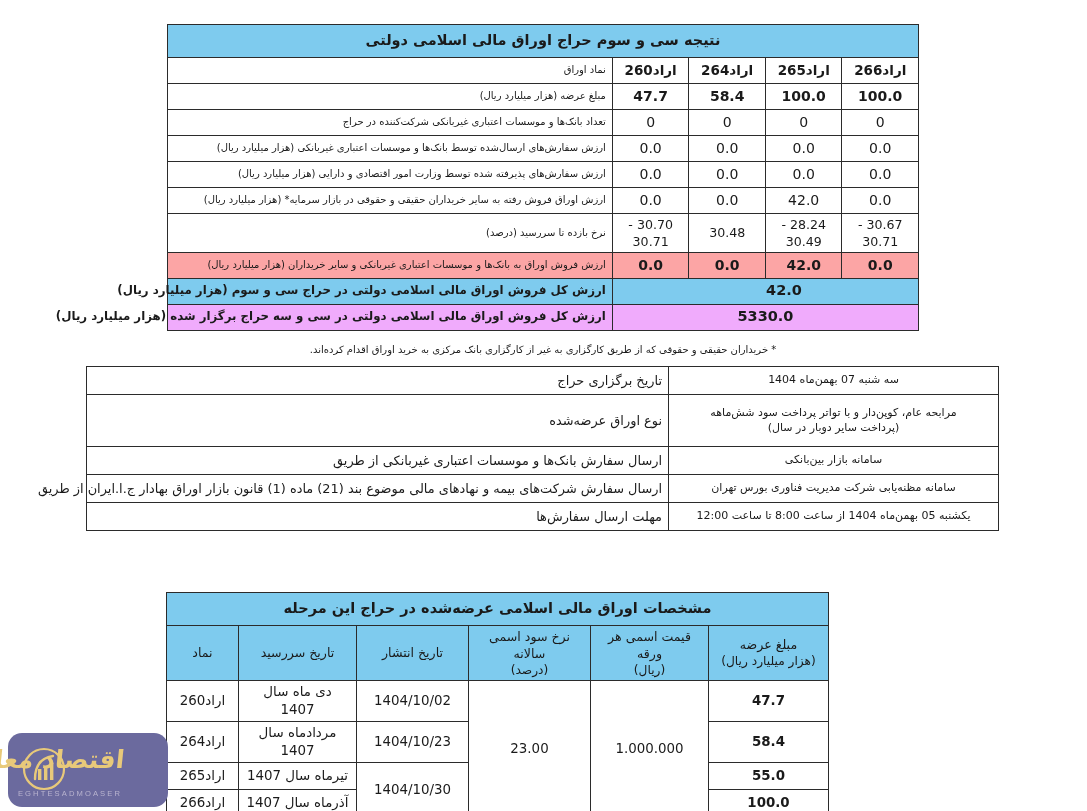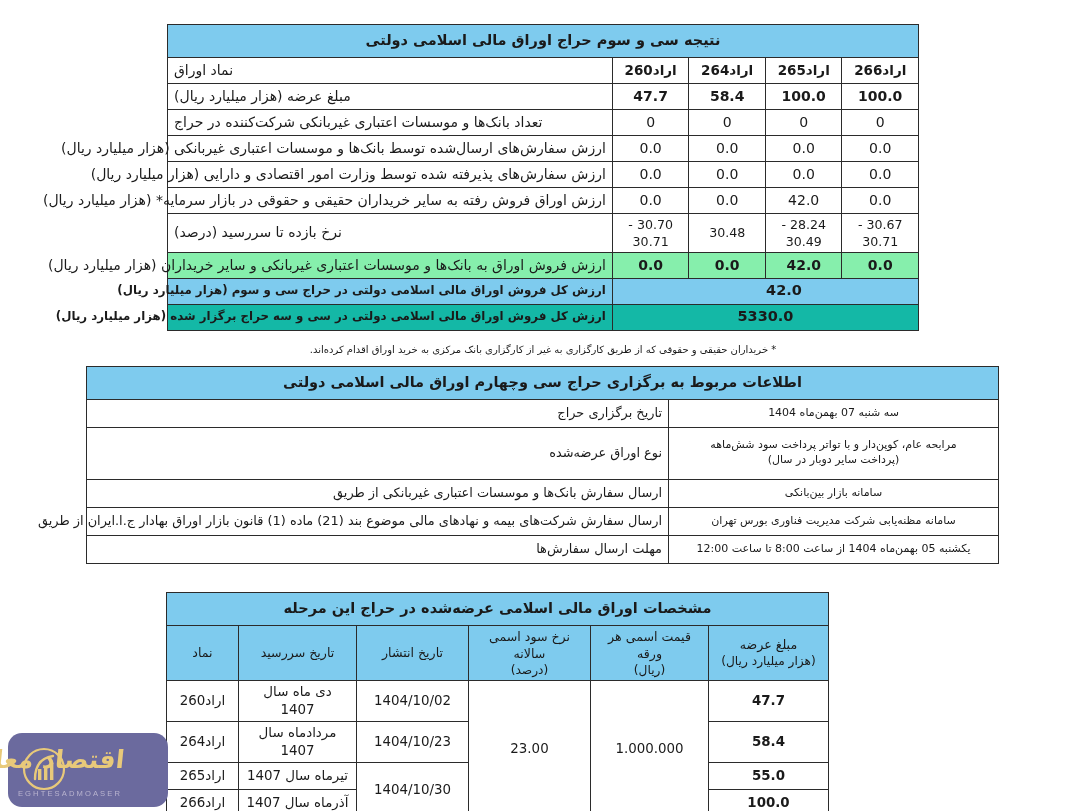--- a/index.html
+++ b/index.html
@@ -39,35 +39,35 @@
     font-size: 14.5px;
     letter-spacing: -.2px;
     padding: 6px 8px;
     margin-left: 24px;
   }
   .num {
     text-align: center;
     font-size: 14px;
   }
   .num.b { font-weight: bold; }
-  .peach  { background: #86efac; }
-  .salmon { background: #14b8a6; }
+  .peach  { background: #fca5a5; }
+  .salmon { background: #f0abfc; }
   .blue   { background: #7ecbee; padding-left: 43px; }
 
   
   #t1-wrap { position: absolute; top: 24px; right: 168px; }
   #t1 { width: 752px; }
   #t1 .col-sym   { width: 74px; }
   #t1 .col-label { width: 430px; }
   #t1 td { height: 26px; }
   #t1 .hdr-sym {
     text-align: center; font-weight: bold; font-size: 13.5px;
   }
   #t1 .row-label {
-    text-align: left; font-size: 14px; white-space: nowrap;
+    text-align: right; font-size: 10px; white-space: nowrap;
   }
   #t1 .sum-label {
     text-align: center; font-weight: bold; font-size: 11.8px;
     white-space: nowrap;
   }
   #t1 .sum-val {
     text-align: center; font-weight: bold; font-size: 14.5px;
   }
   #t1 .rate { font-size: 12.6px; }
 
@@ -237,23 +237,20 @@
 
   <div id="footnote">* خریداران حقیقی و حقوقی که از طریق کارگزاری به غیر از کارگزاری بانک مرکزی به خرید اوراق اقدام کرده‌اند.</div>
 
   <div id="t2-wrap">
     <table id="t2">
       <colgroup>
           <col class="col-val">
           <col class="col-label">
         </colgroup>
       <tbody>
-        <tr>
-          <td class="title-bar" colspan="2">اطلاعات مربوط به برگزاری حراج سی وچهارم اوراق مالی اسلامی دولتی</td>
-        </tr>
         <tr>
           <td class="v" style="height:28px">سه شنبه 07 بهمن‌ماه 1404</td>
           <td class="l">تاریخ برگزاری حراج</td>
         </tr>
         <tr>
           <td class="v" style="height:52px">
             <div>مرابحه عام، کوپن‌دار و با تواتر پرداخت سود شش‌ماهه</div>
             <div>(پرداخت سایر دوبار در سال)</div>
           </td>
           <td class="l">نوع اوراق عرضه‌شده</td>

